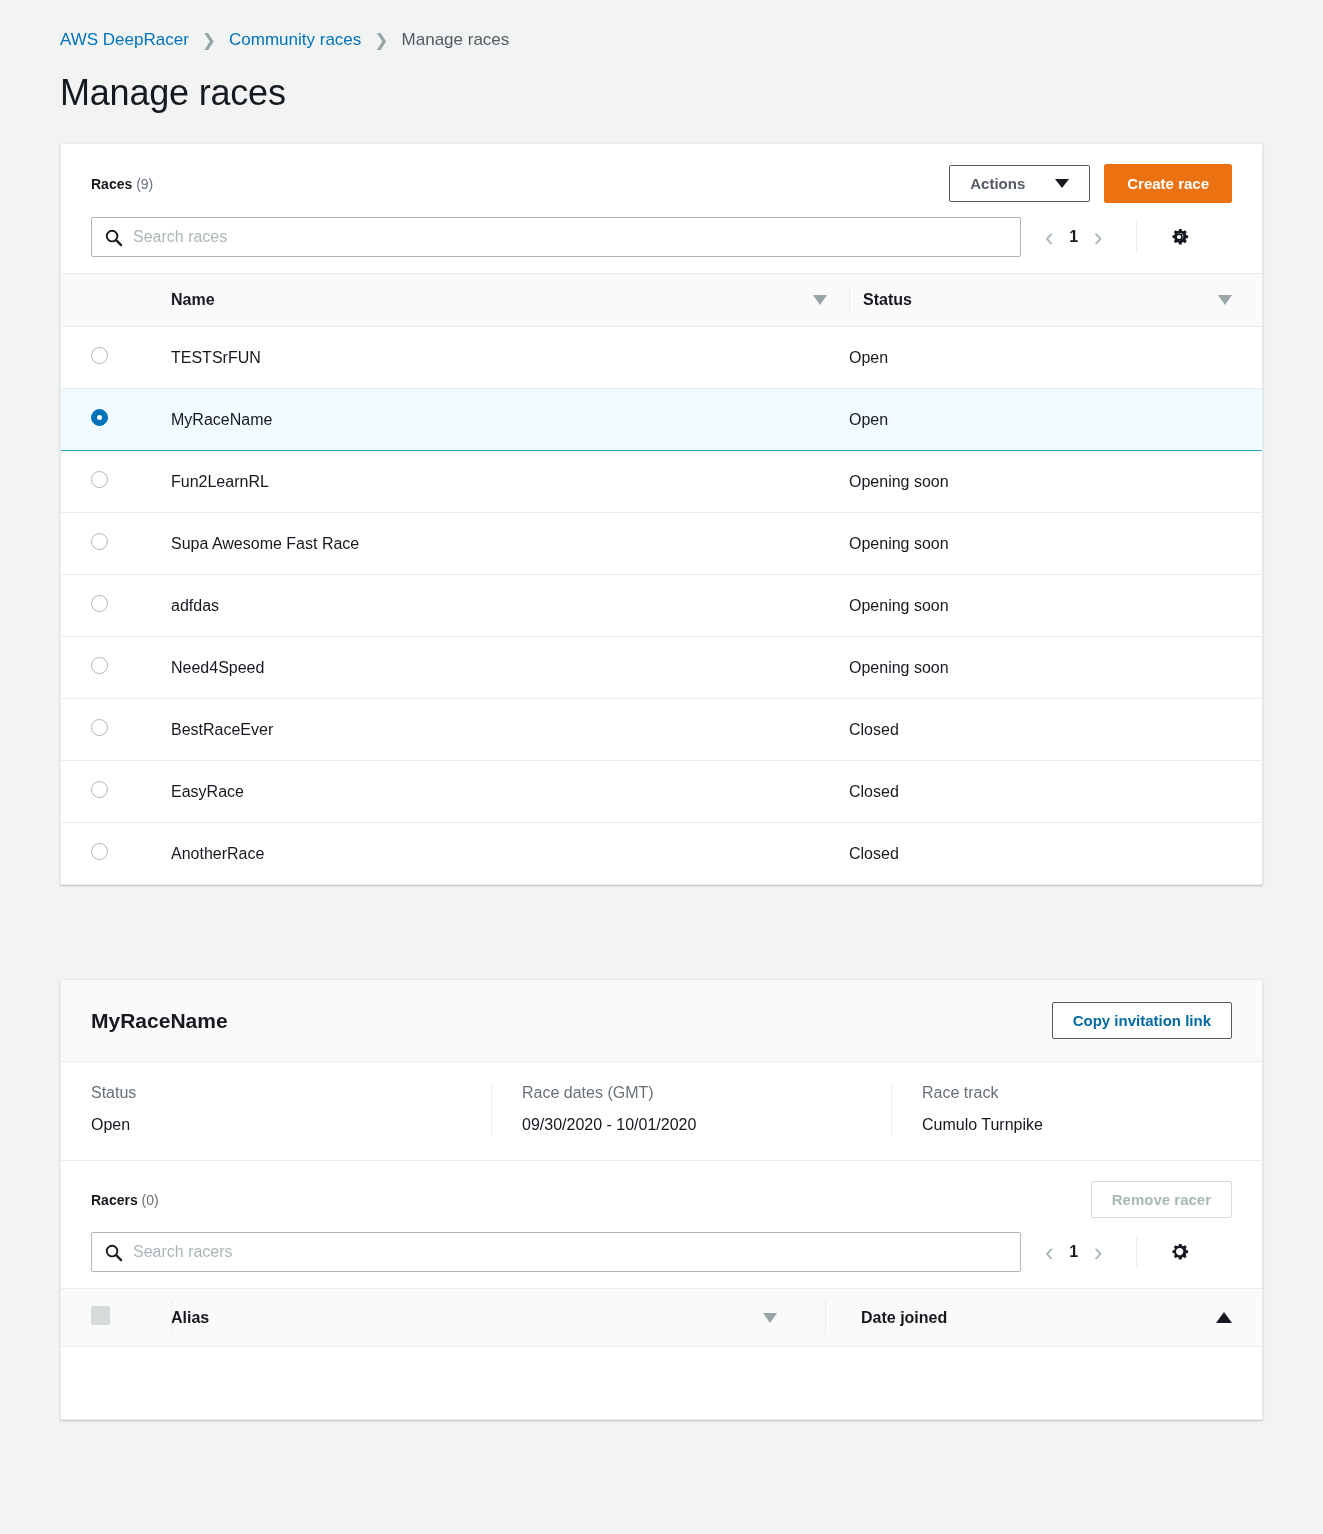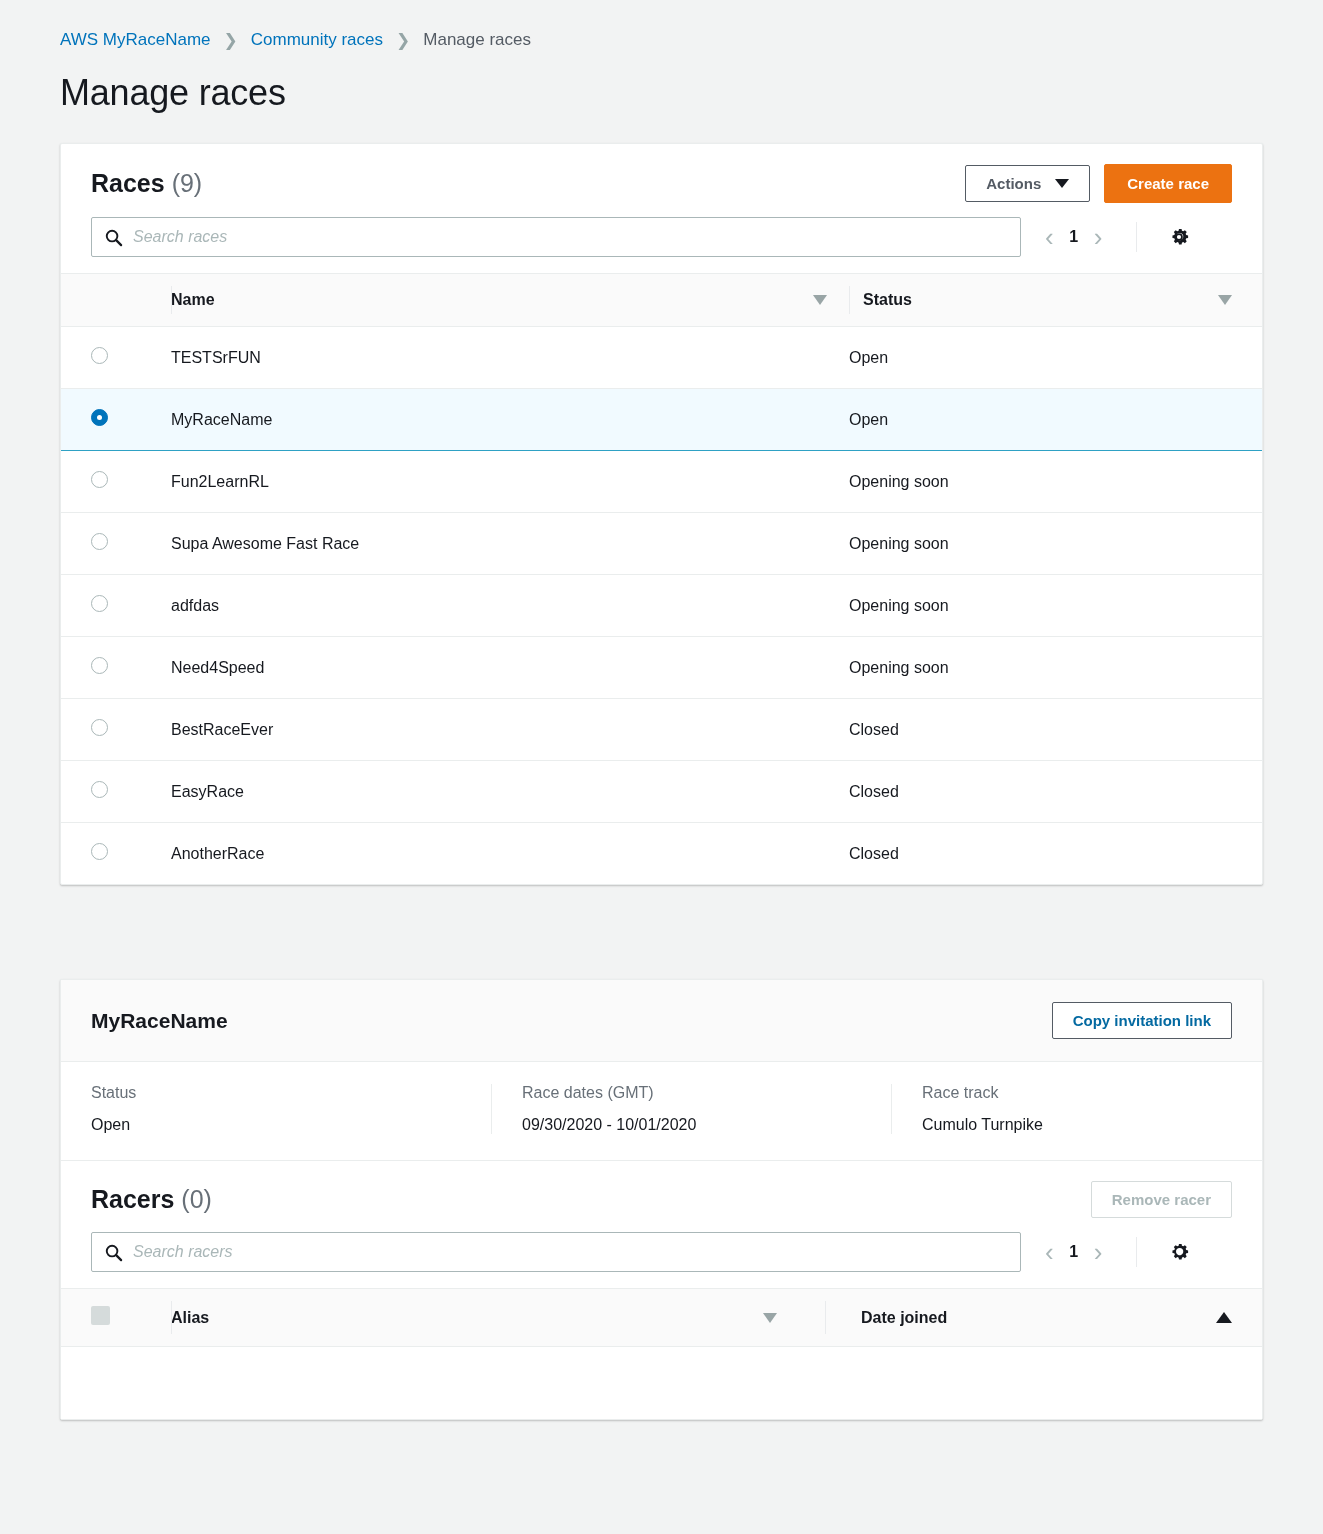--- a/index.html
+++ b/index.html
@@ -50,21 +50,21 @@
   #detail-card { top: 979px; }
 
   
   .panel-head {
     display: flex;
     align-items: center;
     justify-content: space-between;
     padding: 20px 30px 0 30px;
   }
   .panel-title {
-    font-size: 25px;
+    font-size: 14px;
     font-weight: bold;
     color: #16191f;
   }
   .panel-title .count {
     font-weight: normal;
     color: #687078;
   }
 
   .head-actions { display: flex; align-items: center; gap: 14px; }
 
@@ -76,21 +76,21 @@
     padding: 9px 20px;
     cursor: pointer;
     white-space: nowrap;
   }
   .btn-normal {
     background: #ffffff;
     border: 1px solid #545b64;
     color: #545b64;
     display: flex;
     align-items: center;
-    gap: 14px;
+    gap: 30px;
   }
   .btn-primary {
     background: #ec7211;
     border: 1px solid #ec7211;
     color: #ffffff;
     padding: 10px 22px;
   }
   .btn-disabled {
     background: #ffffff;
     border: 1px solid #d5dbdb;
@@ -117,21 +117,20 @@
     border: 1px solid #aab7b8;
     border-radius: 2px;
     background: #fff;
     display: flex;
     align-items: center;
     padding: 0 12px;
     gap: 10px;
   }
   .search-box .ph {
     font-size: 16px;
-    font-style: italic;
     color: #aab7b8;
   }
 
   .pager {
     display: flex;
     align-items: center;
     margin-left: 24px;
     gap: 14px;
   }
   .chev {
@@ -263,21 +262,21 @@
   .dcol-2 { width: 400px; }
   .dcol-label { font-size: 16px; color: #687078; margin-bottom: 14px; }
   .dcol-value { font-size: 16px; color: #16191f; }
 
   .empty-body { height: 72px; background: #fff; }
 </style>
 </head>
 <body>
 
 <div class="breadcrumb">
-  <span class="crumb-link">AWS MyRaceName</span>
+  <span class="crumb-link">AWS DeepRacer</span>
   <span class="crumb-sep">❯</span>
   <span class="crumb-link">Community races</span>
   <span class="crumb-sep">❯</span>
   <span class="crumb-current">Manage races</span>
 </div>
 
 <h1 class="page-title">Manage races</h1>
 
 <div class="card" id="races-card">
 

